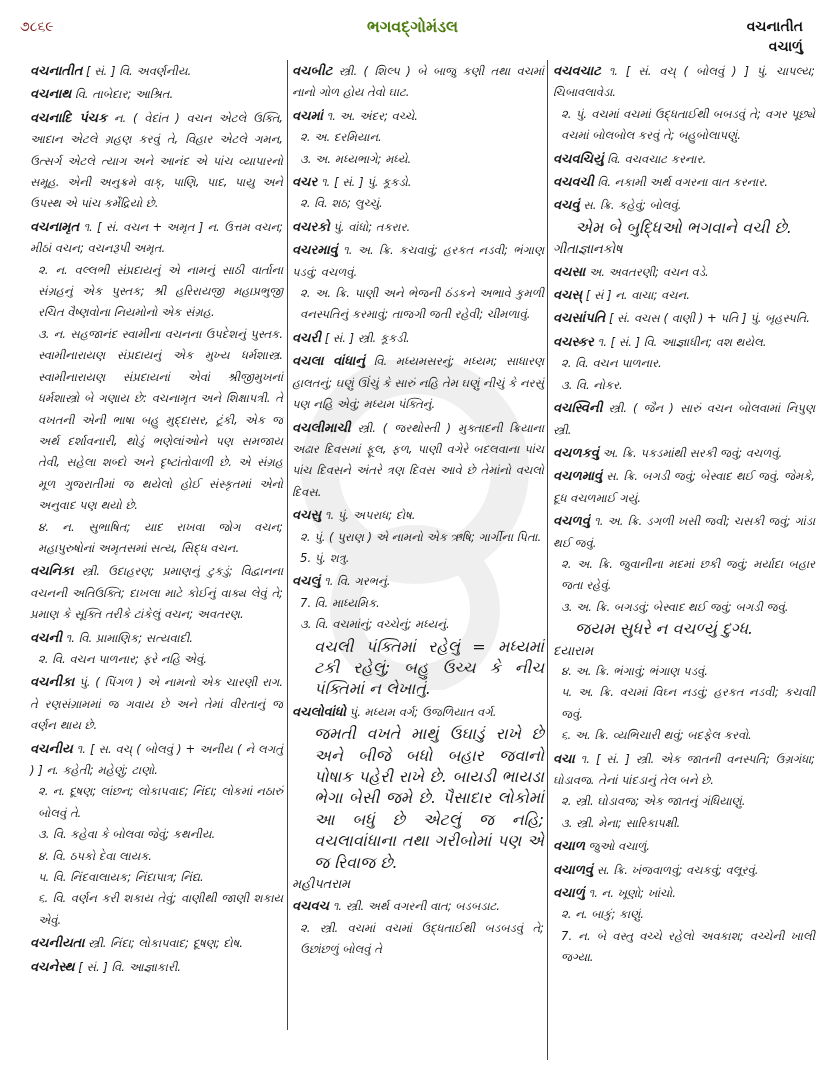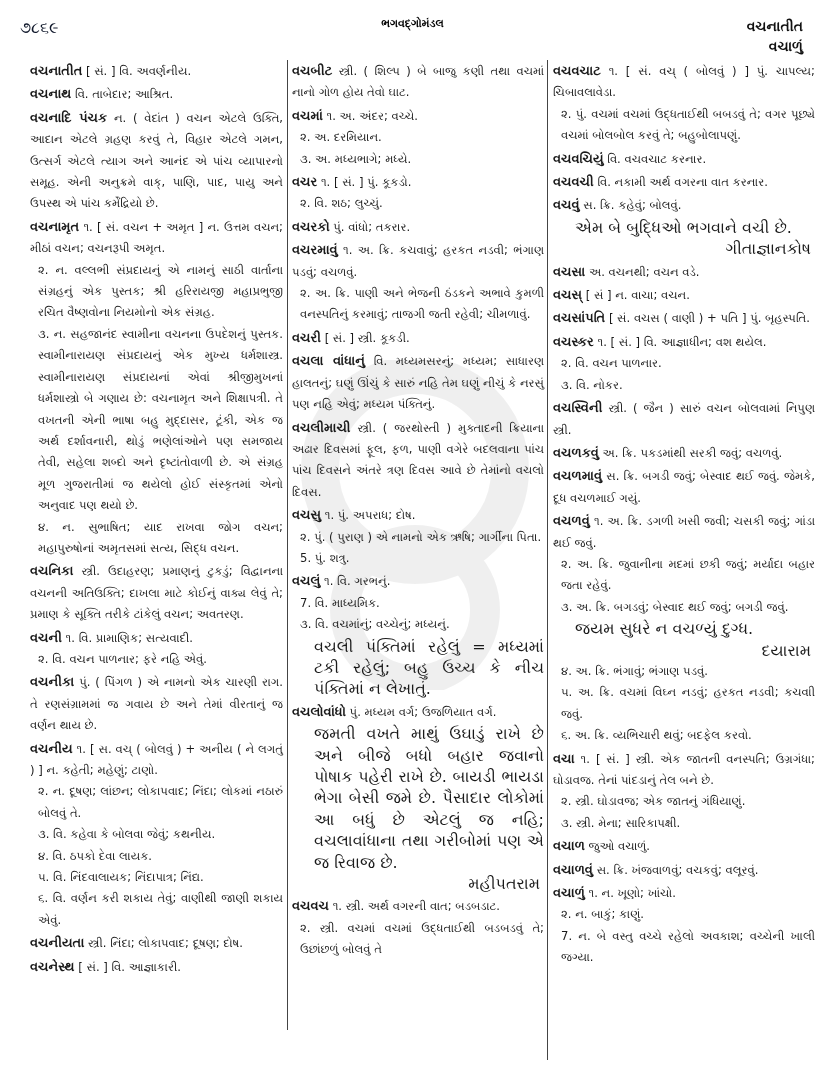--- a/index.html
+++ b/index.html
@@ -6,25 +6,25 @@
   html, body { width: 825px; height: 1065px; background: #ffffff; overflow: hidden; }
   body {
     position: relative;
     font-family: "DejaVu Sans", sans-serif;
     color: #1a1a1a;
   }
   .page-header {
     position: absolute; top: 0; left: 0; width: 825px; height: 50px;
   }
   .page-number {
-    position: absolute; left: 20px; top: 18px; font-size: 16px; color: #0f172a;
+    position: absolute; left: 20px; top: 18px; font-size: 14px; color: #7f1d1d;
   }
   .running-title {
     position: absolute; left: 0; width: 825px; top: 17px; text-align: center;
-    font-size: 11px; font-weight: bold; color: #000000;
+    font-size: 16px; font-weight: bold; color: #4d7c0f;
   }
   .guide-words {
     position: absolute; right: 22px; top: 16px; text-align: right;
     font-size: 14px; font-weight: bold; line-height: 20px; color: #111;
   }
   .watermark {
     position: absolute; left: 300px; top: 360px; width: 230px; height: 330px;
     pointer-events: none; opacity: 0.06;
   }
   .col {
@@ -33,28 +33,28 @@
   }
   .col-1 { left: 30px; width: 253px; }
   .col-2 { left: 292px; width: 252px; }
   .col-3 { left: 553px; width: 262px; }
   .divider {
     position: absolute; top: 60px; width: 1px; background: #444;
   }
   .divider-1 { left: 287px; height: 970px; }
   .divider-2 { left: 547px; height: 1000px; }
 
-  .entry { margin-bottom: 1px; text-align: justify; }
+  .entry { margin-bottom: 1px; text-align: justify; font-style: italic; }
   .hw { font-weight: bold; font-size: 13px; }
   .sense { display: block; padding-left: 8px; }
   .quote {
     display: block; padding-left: 22px; font-size: 16px;
   }
   .attrib {
-    display: block; text-align: right; font-size: 16px; padding-right: 4px;
+    display: block; text-align: left; font-size: 13px; padding-right: 4px;
   }
 </style>
 </head>
 <body>
 
 <div class="page-header">
   <span class="page-number">૭૮૬૯</span>
   <span class="running-title">ભગવદ્ગોમંડલ</span>
   <div class="guide-words">
     <div>વચનાતીત</div>
@@ -94,21 +94,21 @@
     <div class="entry"><span class="hw">વચસુ</span> <span>૧. પું. અપરાધ; દોષ.</span><span class="sense">૨. પું. ( પુરાણ ) એ નામનો એક ઋષિ; ગાર્ગીના પિતા.</span><span class="sense">5. પું. શત્રુ.</span></div>
     <div class="entry"><span class="hw">વચલું</span> <span>૧. વિ. ગરભનું.</span><span class="sense">7. વિ. માધ્યમિક.</span><span class="sense">૩. વિ. વચમાંનું; વચ્ચેનું; મધ્યનું.</span><span class="quote">વચલી પંક્તિમાં રહેલું = મધ્યમાં ટકી રહેલું; બહુ ઉચ્ચ કે નીચ પંક્તિમાં ન લેખાતું.</span></div>
     <div class="entry"><span class="hw">વચલોવાંધો</span> <span>પું. મધ્યમ વર્ગ; ઉજળિયાત વર્ગ.</span><span class="quote">જમતી વખતે માથું ઉઘાડું રાખે છે અને બીજે બધો બહાર જવાનો પોષાક પહેરી રાખે છે. બાયડી ભાયડા ભેગા બેસી જમે છે. પૈસાદાર લોકોમાં આ બધું છે એટલું જ નહિ; વચલાવાંધાના તથા ગરીબોમાં પણ એ જ રિવાજ છે.</span><span class="attrib">મહીપતરામ</span></div>
     <div class="entry"><span class="hw">વચવચ</span> <span>૧. સ્ત્રી. અર્થ વગરની વાત; બડબડાટ.</span><span class="sense">૨. સ્ત્રી. વચમાં વચમાં ઉદ્ધતાઈથી બડબડવું તે; ઉછાંછળું બોલવું તે</span></div>
   </div>
 <div class="col col-3">
     <div class="entry"><span class="hw">વચવચાટ</span> <span>૧. [ સં. વચ્ ( બોલવું ) ] પું. ચાપલ્ય; ચિબાવલાવેડા.</span><span class="sense">૨. પું. વચમાં વચમાં ઉદ્ધતાઈથી બબડવું તે; વગર પૂછ્યે વચમાં બોલબોલ કરવું તે; બહુબોલાપણું.</span></div>
     <div class="entry"><span class="hw">વચવચિયું</span> <span>વિ. વચવચાટ કરનાર.</span></div>
     <div class="entry"><span class="hw">વચવચી</span> <span>વિ. નકામી અર્થ વગરના વાત કરનાર.</span></div>
     <div class="entry"><span class="hw">વચવું</span> <span>સ. ક્રિ. કહેવું; બોલવું.</span><span class="quote">એમ બે બુદ્ધિઓ ભગવાને વચી છે.</span><span class="attrib">ગીતાજ્ઞાનકોષ</span></div>
-    <div class="entry"><span class="hw">વચસા</span> <span>અ. વચનથી; વચન વડે.</span></div>
+    <div class="entry"><span class="hw">વચસા</span> <span>અ. અવતરણી; વચન વડે.</span></div>
     <div class="entry"><span class="hw">વચસ્</span> <span>[ સં ] ન. વાચા; વચન.</span></div>
     <div class="entry"><span class="hw">વચસાંપતિ</span> <span>[ સં. વચસ ( વાણી ) + પતિ ] પું. બૃહસ્પતિ.</span></div>
     <div class="entry"><span class="hw">વચસ્કર</span> <span>૧. [ સં. ] વિ. આજ્ઞાધીન; વશ થયેલ.</span><span class="sense">૨. વિ. વચન પાળનાર.</span><span class="sense">૩. વિ. નોકર.</span></div>
     <div class="entry"><span class="hw">વચસ્વિની</span> <span>સ્ત્રી. ( જૈન ) સારું વચન બોલવામાં નિપુણ સ્ત્રી.</span></div>
     <div class="entry"><span class="hw">વચળકવું</span> <span>અ. ક્રિ. પકડમાંથી સરકી જવું; વચળવું.</span></div>
     <div class="entry"><span class="hw">વચળમાવું</span> <span>સ. ક્રિ. બગડી જવું; બેસ્વાદ થઈ જવું. જેમકે, દૂધ વચળમાઈ ગયું.</span></div>
     <div class="entry"><span class="hw">વચળવું</span> <span>૧. અ. ક્રિ. ડગળી ખસી જવી; ચસકી જવું; ગાંડા થઈ જવું.</span><span class="sense">૨. અ. ક્રિ. જુવાનીના મદમાં છકી જવું; મર્યાદા બહાર જતા રહેવું.</span><span class="sense">૩. અ. ક્રિ. બગડવું; બેસ્વાદ થઈ જવું; બગડી જવું.</span><span class="quote">જયમ સુધરે ન વચળ્યું દુગ્ધ.</span><span class="attrib">દયારામ</span><span class="sense">૪. અ. ક્રિ. ભંગાવું; ભંગાણ પડવું.</span><span class="sense">૫. અ. ક્રિ. વચમાં વિઘ્ન નડવું; હરકત નડવી; કચવાી જવું.</span><span class="sense">૬. અ. ક્રિ. વ્યભિચારી થવું; બદફેલ કરવો.</span></div>
     <div class="entry"><span class="hw">વચા</span> <span>૧. [ સં. ] સ્ત્રી. એક જાતની વનસ્પતિ; ઉગ્રગંધા; ઘોડાવજ. તેનાં પાંદડાનું તેલ બને છે.</span><span class="sense">૨. સ્ત્રી. ઘોડાવજ; એક જાતનું ગંધિયાણું.</span><span class="sense">૩. સ્ત્રી. મેના; સારિકાપક્ષી.</span></div>
     <div class="entry"><span class="hw">વચાળ</span> <span>જુઓ વચાળું.</span></div>
     <div class="entry"><span class="hw">વચાળવું</span> <span>સ. ક્રિ. ખંજવાળવું; વચકવું; વલૂરવું.</span></div>

